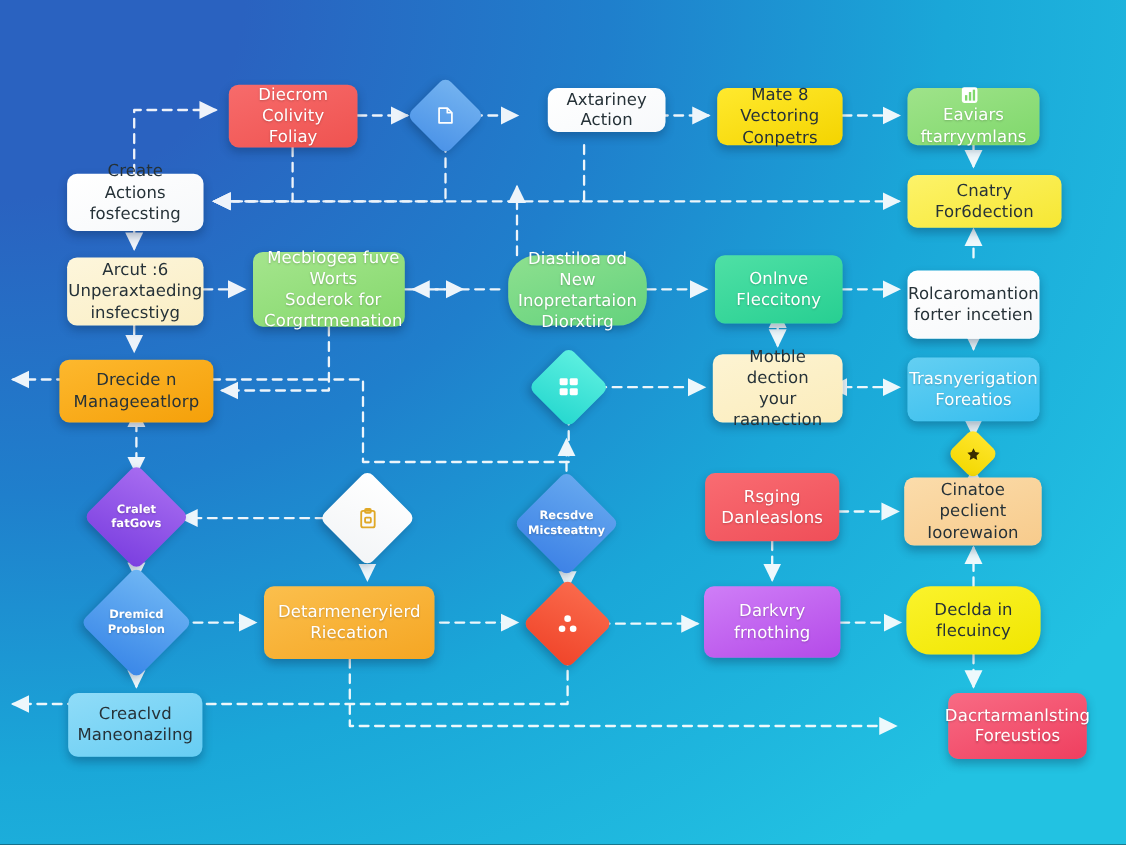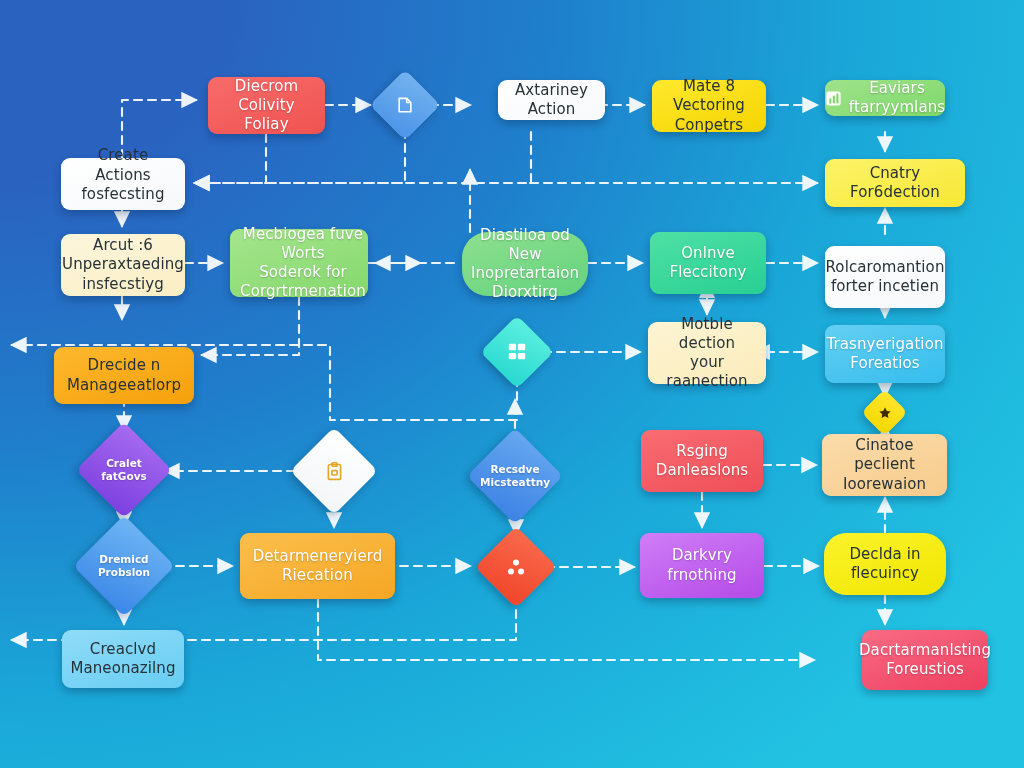--- a/index.html
+++ b/index.html
@@ -150,21 +150,21 @@
             </svg></span></div>
       </div>
       <div class="node" style="left: 478px; top: 80px; width: 107px; height: 40px; background: linear-gradient(160deg, rgb(255, 255, 255), rgb(247, 249, 251)); color: rgb(38, 50, 56); margin-left: 20px;">
         <span class="lbl">Axtariney
 Action</span>
       </div>
       <div class="node" style="left: 652px; top: 80px; width: 114px; height: 52px; background: linear-gradient(160deg, rgb(255, 233, 46), rgb(244, 212, 0)); color: rgb(38, 50, 56);">
         <span class="lbl">Mate 8 Vectoring
 Conpetrs</span>
       </div>
-      <div class="node" style="left: 825px; top: 80px; width: 120px; height: 36px; background: linear-gradient(160deg, rgb(159, 227, 138), rgb(127, 216, 107)); color: rgb(255, 255, 255); text-shadow: rgba(0, 0, 0, 0.22) 0px 1px 2px;">
+      <div class="node" style="left: 825px; top: 80px; width: 120px; height: 52px; background: linear-gradient(160deg, rgb(159, 227, 138), rgb(127, 216, 107)); color: rgb(255, 255, 255); text-shadow: rgba(0, 0, 0, 0.22) 0px 1px 2px; flex-direction: column;">
         <span class="ico">
           <svg width="17" height="17" viewBox="0 0 24 24">
             <rect x="2" y="2" width="20" height="20" rx="3" fill="#ffffff"></rect>
             <rect x="6" y="12" width="3" height="7" fill="#7fd86b"></rect>
             <rect x="11" y="8" width="3" height="11" fill="#7fd86b"></rect>
             <rect x="16" y="5" width="3" height="14" fill="#7fd86b"></rect>
           </svg>
         </span>
         <span class="lbl">Eaviars
 ftarryymlans</span>
@@ -192,21 +192,21 @@
 Diorxtirg</span>
       </div>
       <div class="node" style="left: 650px; top: 232px; width: 116px; height: 62px; background: linear-gradient(160deg, rgb(79, 224, 165), rgb(39, 207, 146)); color: rgb(255, 255, 255); text-shadow: rgba(0, 0, 0, 0.22) 0px 1px 2px;">
         <span class="lbl">Onlnve
 Fleccitony</span>
       </div>
       <div class="node" style="left: 825px; top: 246px; width: 120px; height: 62px; background: linear-gradient(160deg, rgb(255, 255, 255), rgb(246, 248, 250)); color: rgb(38, 50, 56);">
         <span class="lbl">Rolcaromantion
 forter incetien</span>
       </div>
-      <div class="node" style="left: 54px; top: 327px; width: 140px; height: 57px; background: linear-gradient(160deg, rgb(253, 184, 46), rgb(245, 160, 9)); color: rgb(38, 50, 56); margin-top: 20px;">
+      <div class="node" style="left: 54px; top: 327px; width: 140px; height: 57px; background: linear-gradient(160deg, rgb(253, 184, 46), rgb(245, 160, 9)); color: rgb(38, 50, 56);">
         <span class="lbl">Drecide n
 Manageeatlorp</span>
       </div>
       <div class="diamond" style="left: 491px; top: 326px; width: 52px; height: 52px; background: linear-gradient(160deg, rgb(94, 240, 224), rgb(38, 216, 207));">
         <div class="inner tw"><span style="display: inline-flex;"><svg width="22" height="22" viewBox="0 0 24 24" fill="#ffffff">
               <rect x="3" y="3" width="8" height="7" rx="1.4"></rect>
               <rect x="13" y="3" width="8" height="7" rx="1.4"></rect>
               <rect x="3" y="13" width="8" height="7" rx="1.4"></rect>
               <rect x="13" y="13" width="8" height="7" rx="1.4"></rect>
             </svg></span></div>

